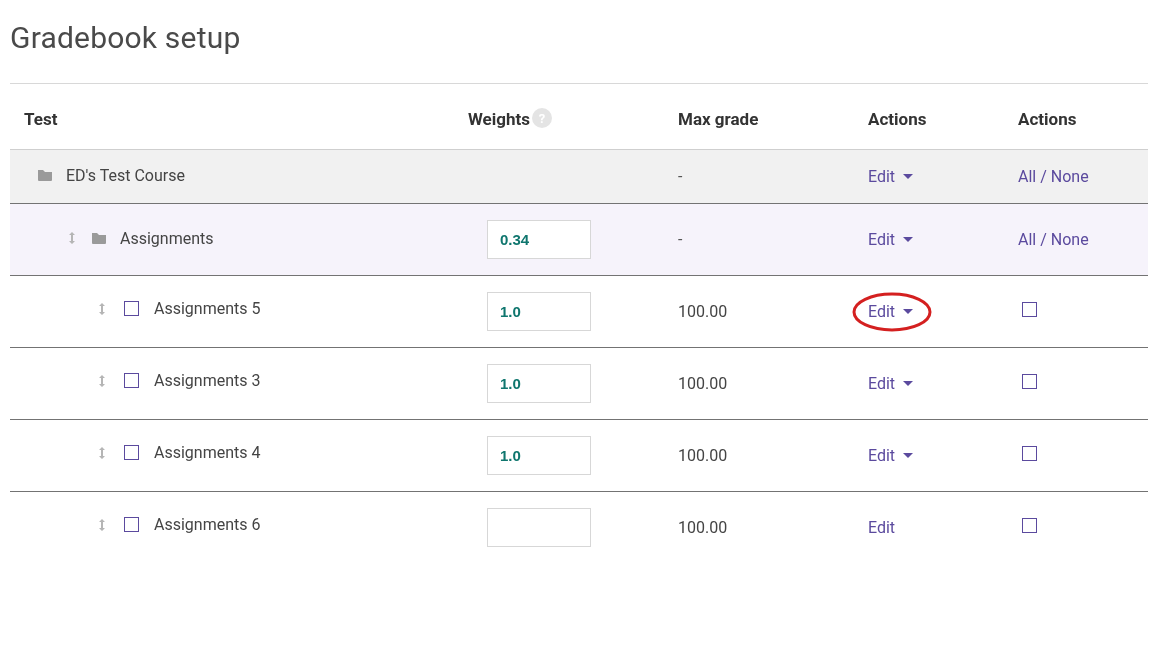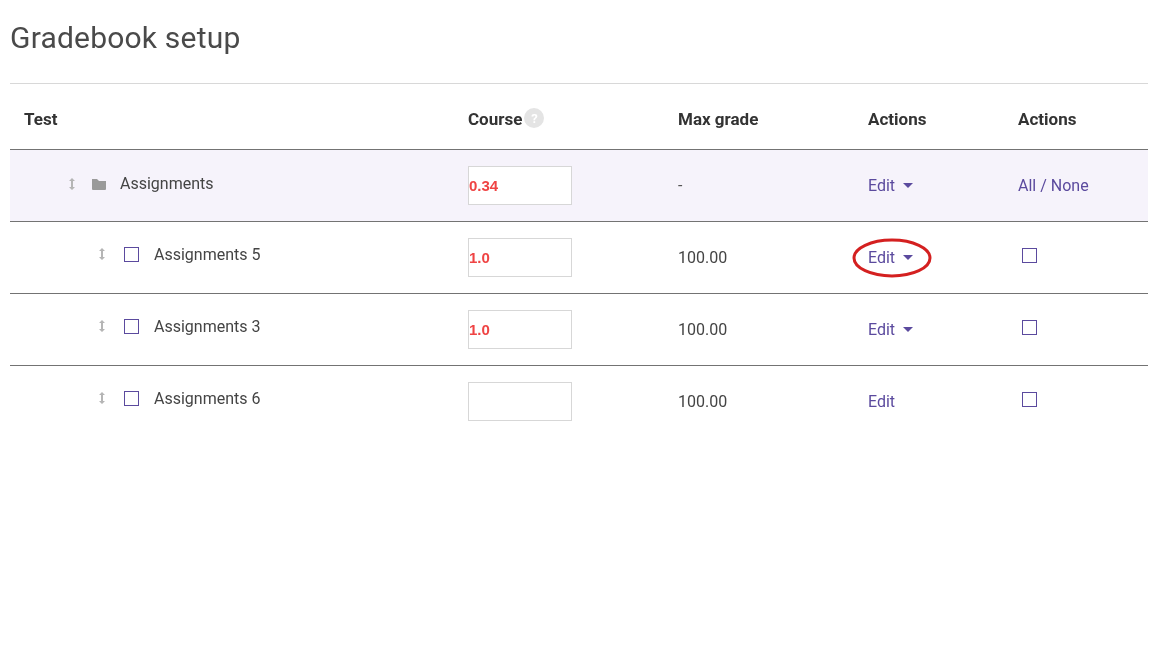--- a/index.html
+++ b/index.html
@@ -87,26 +87,27 @@
   }
   .folder-icon {
     color: #9a9a9a;
     display: inline-flex;
     align-items: center;
   }
   .item-label { color: #444; }
 
   input.weight-input {
     border: 1px solid #d7d7d7;
-    padding: 10px 0;
+    padding: 10px 12px;
     font-size: 15px;
     font-weight: 600;
-    color: #ef4444;
+    color: #0f766e;
     width: 104px;
     background: #fff;
+    margin-left: 19px;
   }
 
   .max-dash { color: #555; }
 
   .edit-dropdown {
     color: #5b4a9e;
     font-size: 16px;
     cursor: pointer;
     display: inline-flex;
     align-items: center;
@@ -180,28 +181,45 @@
 
 <h1 class="page-title">Gradebook setup</h1>
 
 <hr class="rule">
 
 <table class="gradetable">
   <thead>
     <tr>
       <th class="col-name">Test</th>
       <th class="col-weights">
-        <span>Course</span><span class="help-badge">?</span>
+        <span>Weights</span><span class="help-badge">?</span>
       </th>
       <th class="col-max">Max grade</th>
       <th class="col-actions">Actions</th>
       <th class="col-select">Actions</th>
     </tr>
   </thead>
   <tbody id="gradebody">
+          <tr class="row-category-root">
+            <td class="name-td indent-0"><span class="name-cell">
+                <span class="folder-icon">
+                  <svg width="18" height="16" viewBox="0 0 16 16">
+                    <use href="#svg-folder"></use>
+                  </svg>
+                </span>
+                <span class="item-label">ED's Test Course</span>
+              </span></td>
+            <td></td>
+            <td><span class="max-dash">-</span></td>
+            <td><span class="edit-dropdown">
+                <span>Edit</span>
+                <span class="caret"></span>
+              </span></td>
+            <td><span class="select-all-none">All</span><span class="select-sep">/</span><span class="select-all-none">None</span></td>
+          </tr>
           <tr class="row-category-sub">
             <td class="name-td indent-1"><span class="name-cell">
                 <span class="drag-handle">
                   <svg width="12" height="16" viewBox="0 0 12 16">
                     <use href="#svg-drag"></use>
                   </svg>
                 </span>
                 <span class="folder-icon">
                   <svg width="18" height="16" viewBox="0 0 16 16">
                     <use href="#svg-folder"></use>
@@ -242,20 +260,38 @@
           </tr>
           <tr class="row-item">
             <td class="name-td indent-2"><span class="name-cell">
                 <span class="drag-handle">
                   <svg width="12" height="16" viewBox="0 0 12 16">
                     <use href="#svg-drag"></use>
                   </svg>
                 </span>
                 <input type="checkbox" class="row-checkbox" style="">
                 <span class="item-label">Assignments 3</span>
+              </span></td>
+            <td><input type="text" class="weight-input" value="1.0" style=""></td>
+            <td><span class="">100.00</span></td>
+            <td><span class="edit-dropdown">
+                <span>Edit</span>
+                <span class="caret"></span>
+              </span></td>
+            <td><input type="checkbox" class="row-checkbox" style=""></td>
+          </tr>
+          <tr class="row-item">
+            <td class="name-td indent-2"><span class="name-cell">
+                <span class="drag-handle">
+                  <svg width="12" height="16" viewBox="0 0 12 16">
+                    <use href="#svg-drag"></use>
+                  </svg>
+                </span>
+                <input type="checkbox" class="row-checkbox" style="">
+                <span class="item-label">Assignments 4</span>
               </span></td>
             <td><input type="text" class="weight-input" value="1.0" style=""></td>
             <td><span class="">100.00</span></td>
             <td><span class="edit-dropdown">
                 <span>Edit</span>
                 <span class="caret"></span>
               </span></td>
             <td><input type="checkbox" class="row-checkbox" style=""></td>
           </tr>
           <tr class="row-item truncated">

